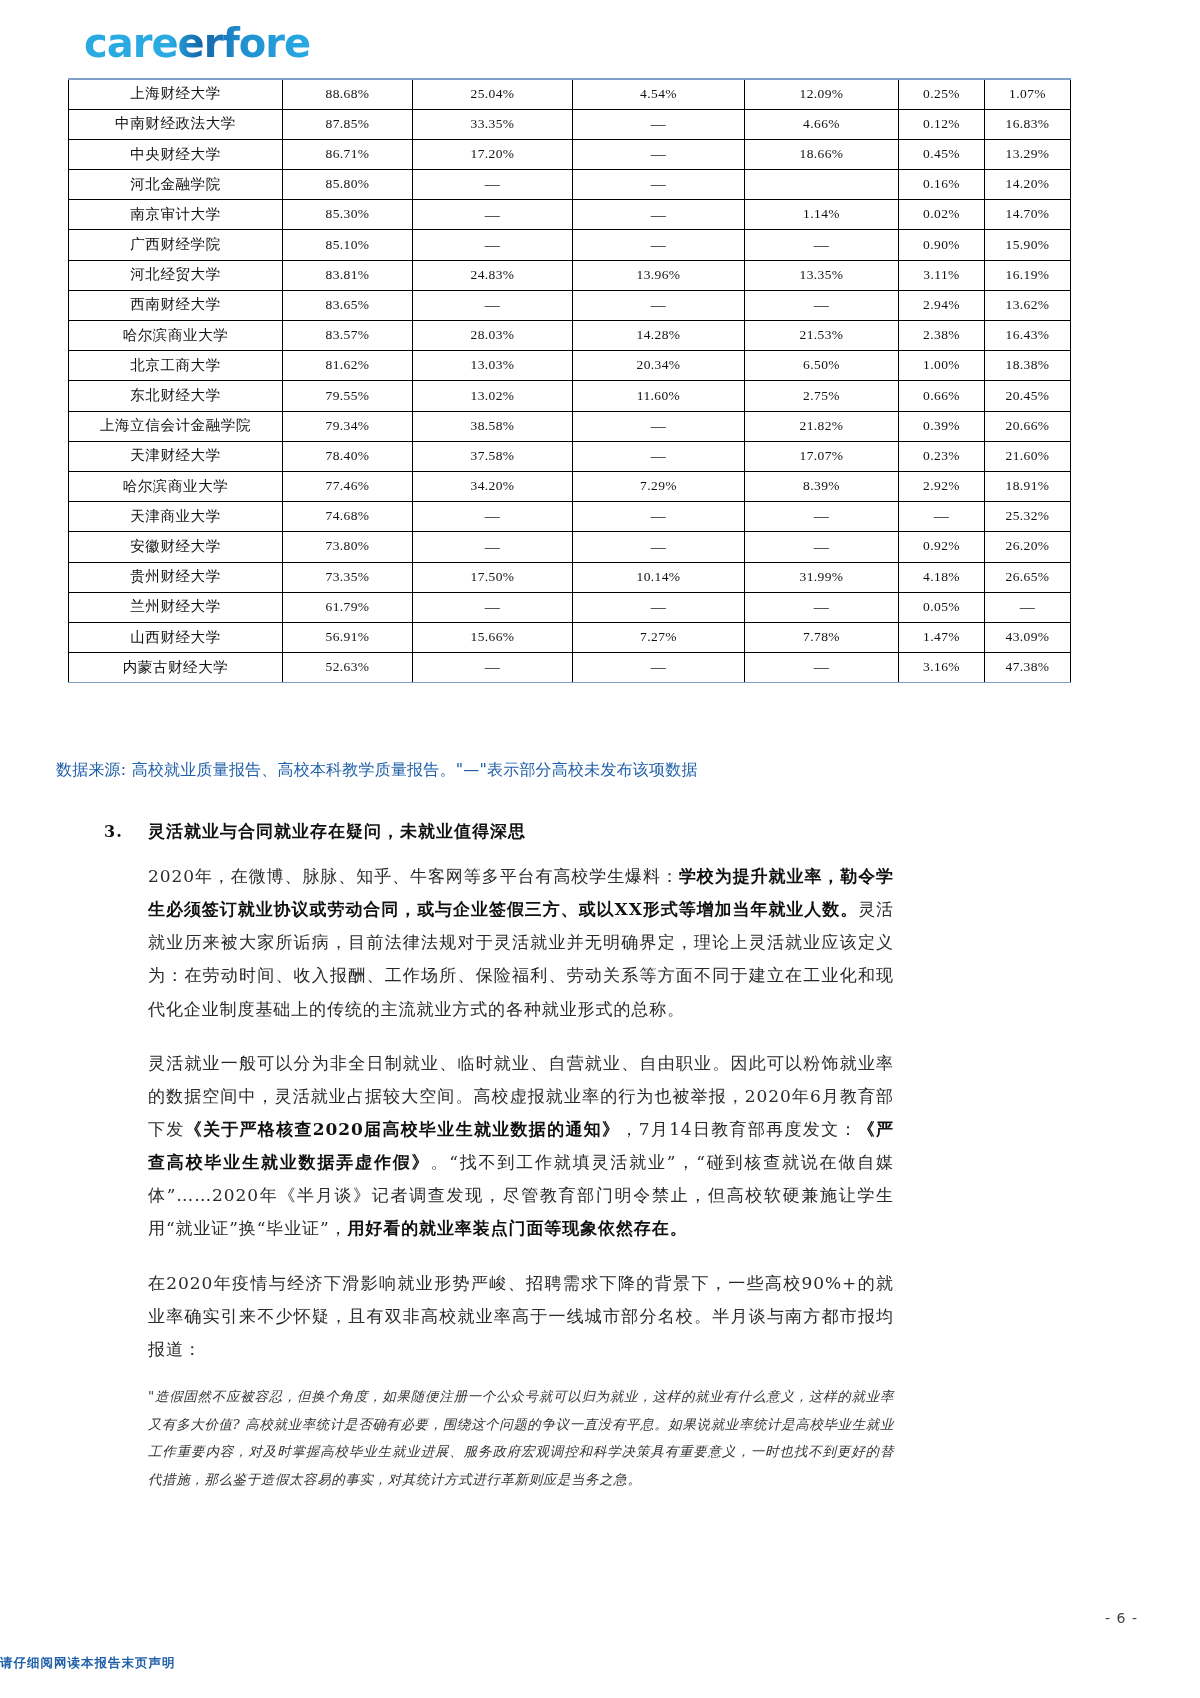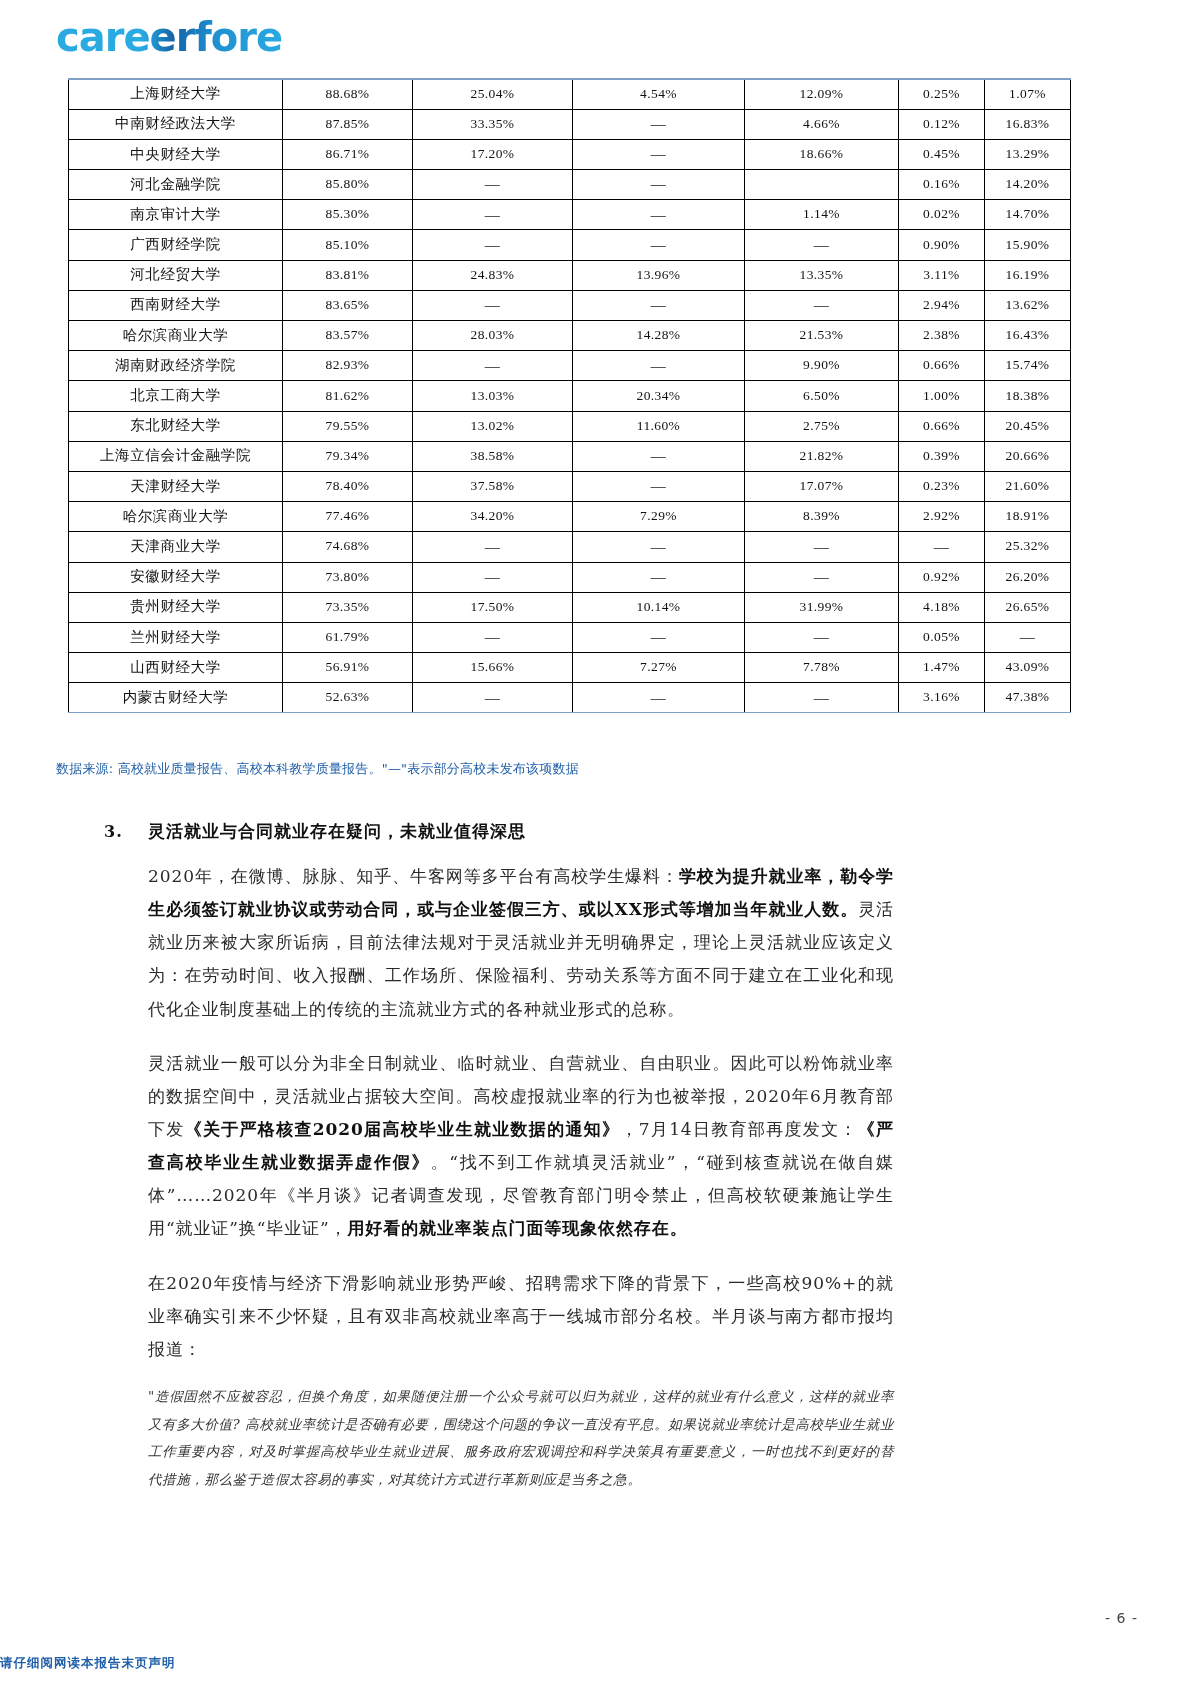--- a/index.html
+++ b/index.html
@@ -10,25 +10,25 @@
     background: #ffffff;
     font-family: "Liberation Serif", "DejaVu Serif", serif;
     color: #1a1a1a;
     position: relative;
     overflow: hidden;
   }
 
   
   .logo-area {
     position: absolute;
-    left: 56px;
+    left: 84px;
     top: 14px;
     height: 52px;
     display: flex;
-    align-items: flex-start;
+    align-items: flex-end;
   }
   .logo-text {
     font-family: "DejaVu Sans", sans-serif;
     font-size: 40px;
     font-weight: 700;
     letter-spacing: -1px;
     background: linear-gradient(90deg,#29abe2 0%, #29abe2 38%, #1565a8 52%, #1f8fd0 70%, #29abe2 100%);
     -webkit-background-clip: text;
     background-clip: text;
     color: transparent;
@@ -65,21 +65,21 @@
   table.data td.val { font-size: 13.5px; letter-spacing: 0.4px; }
   table.data td.dash { font-size: 15px; }
   table.data tr:first-child td { border-top: 2px solid #7f9fc6; }
   table.data tr:last-child td { border-bottom: 1px solid #7f9fc6; }
 
   .note {
     position: absolute;
     left: 56px;
     top: 760px;
     font-family: "DejaVu Sans", "Liberation Sans", sans-serif;
-    font-size: 13px;
+    font-size: 16px;
     color: #1f5fa8;
     letter-spacing: 0.2px;
   }
 
   
   .content {
     position: absolute;
     left: 104px;
     top: 820px;
     width: 790px;
@@ -238,29 +238,20 @@
         <tr>
           <td class="school">哈尔滨商业大学</td>
           <td class="val">83.57%</td>
           <td class="val">28.03%</td>
           <td class="val">14.28%</td>
           <td class="val">21.53%</td>
           <td class="val">2.38%</td>
           <td class="val">16.43%</td>
         </tr>
         <tr>
-          <td class="school">湖南财政经济学院</td>
-          <td class="val">82.93%</td>
-          <td class="val dash">—</td>
-          <td class="val dash">—</td>
-          <td class="val">9.90%</td>
-          <td class="val">0.66%</td>
-          <td class="val">15.74%</td>
-        </tr>
-        <tr>
           <td class="school">北京工商大学</td>
           <td class="val">81.62%</td>
           <td class="val">13.03%</td>
           <td class="val">20.34%</td>
           <td class="val">6.50%</td>
           <td class="val">1.00%</td>
           <td class="val">18.38%</td>
         </tr>
         <tr>
           <td class="school">东北财经大学</td>

